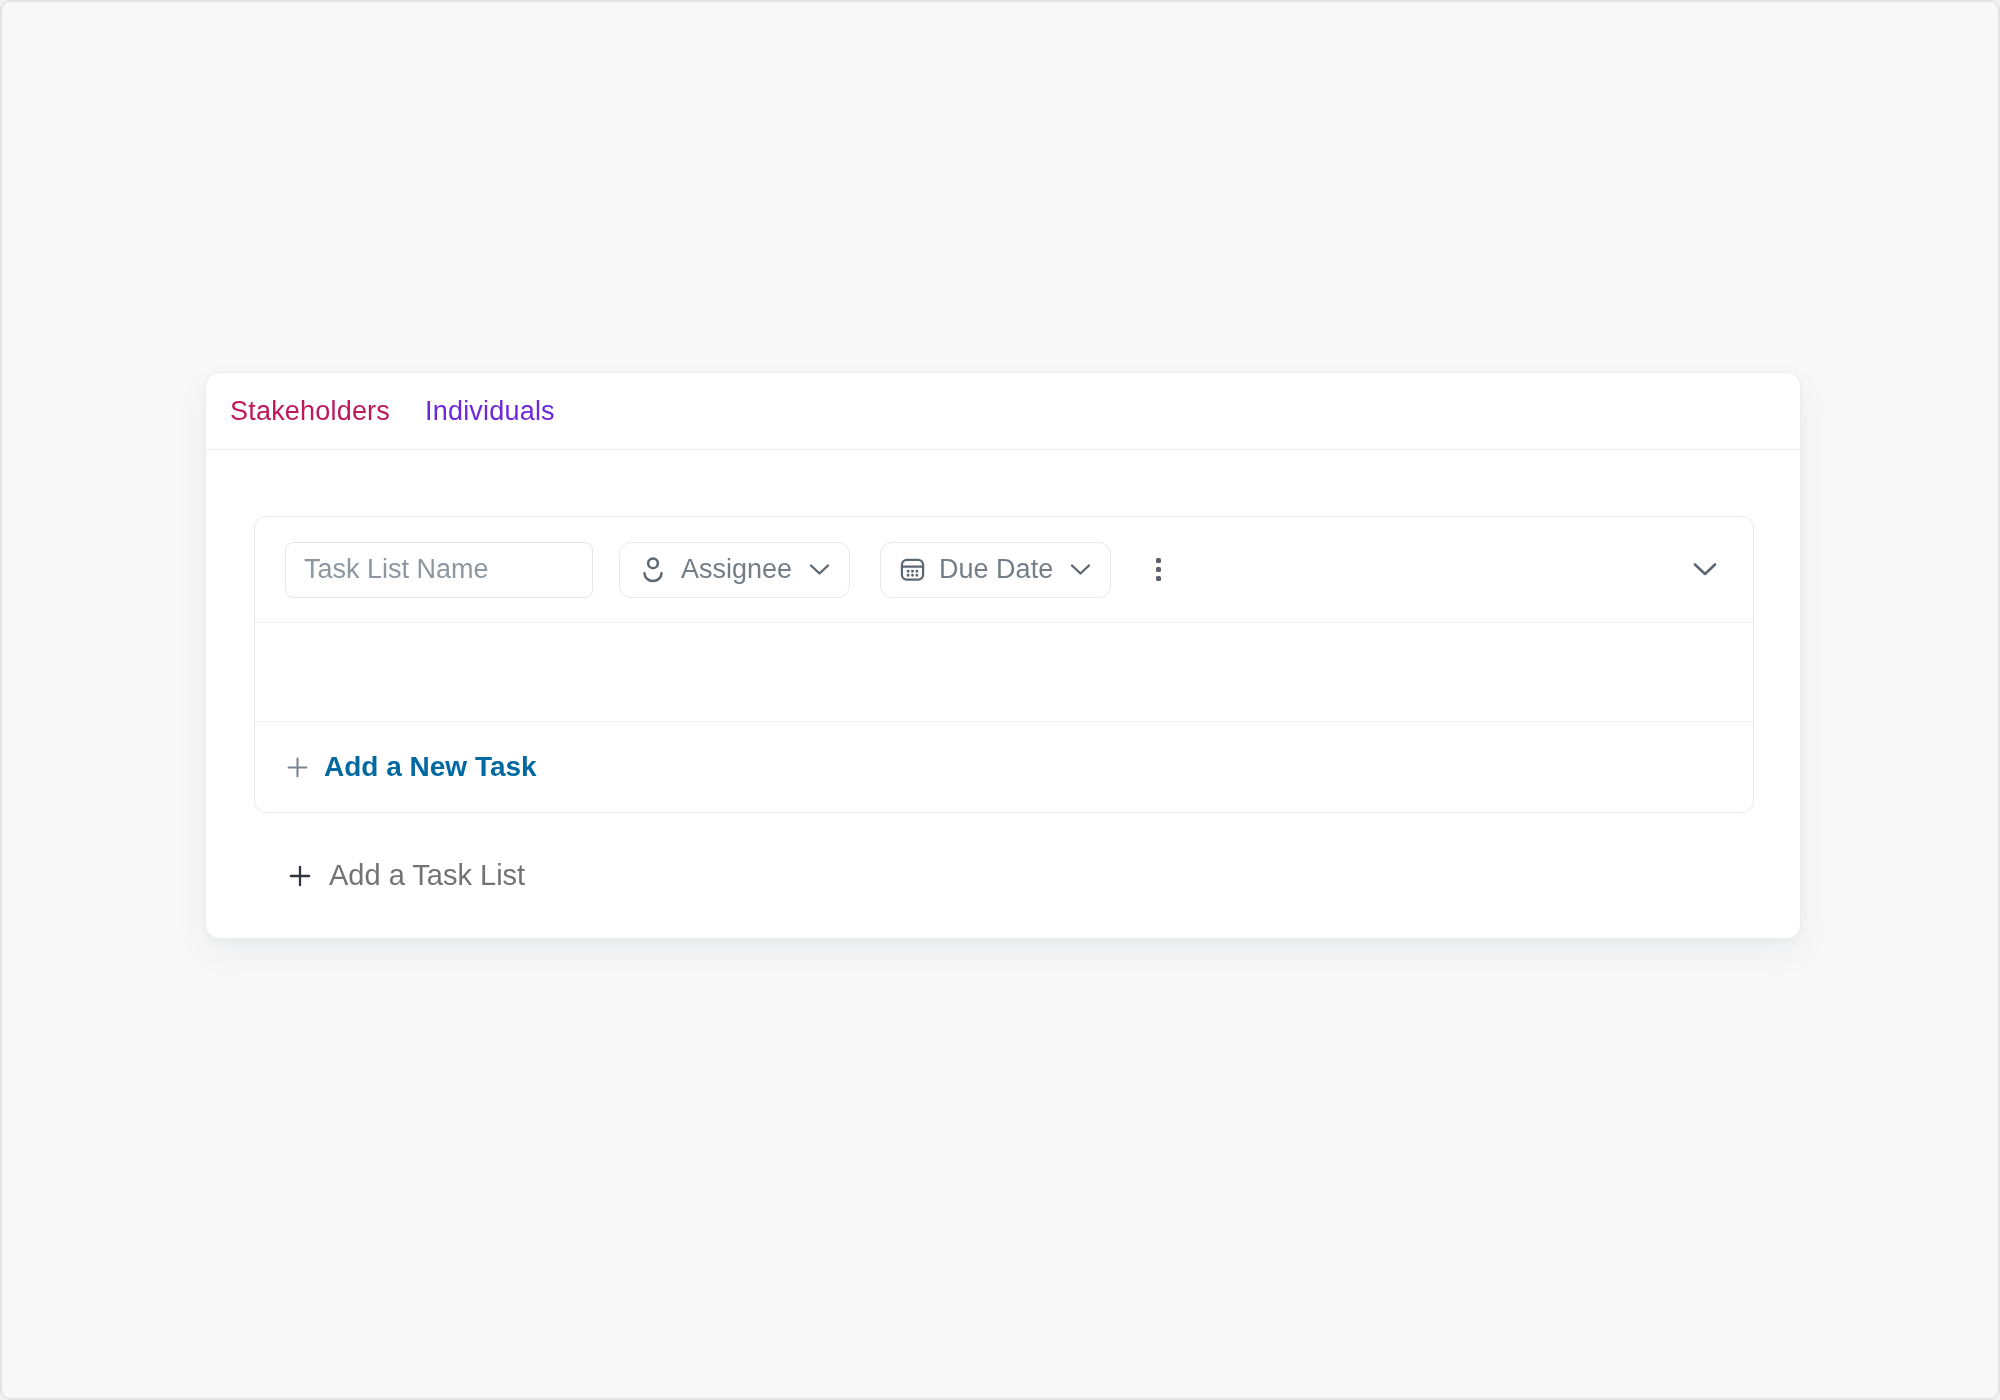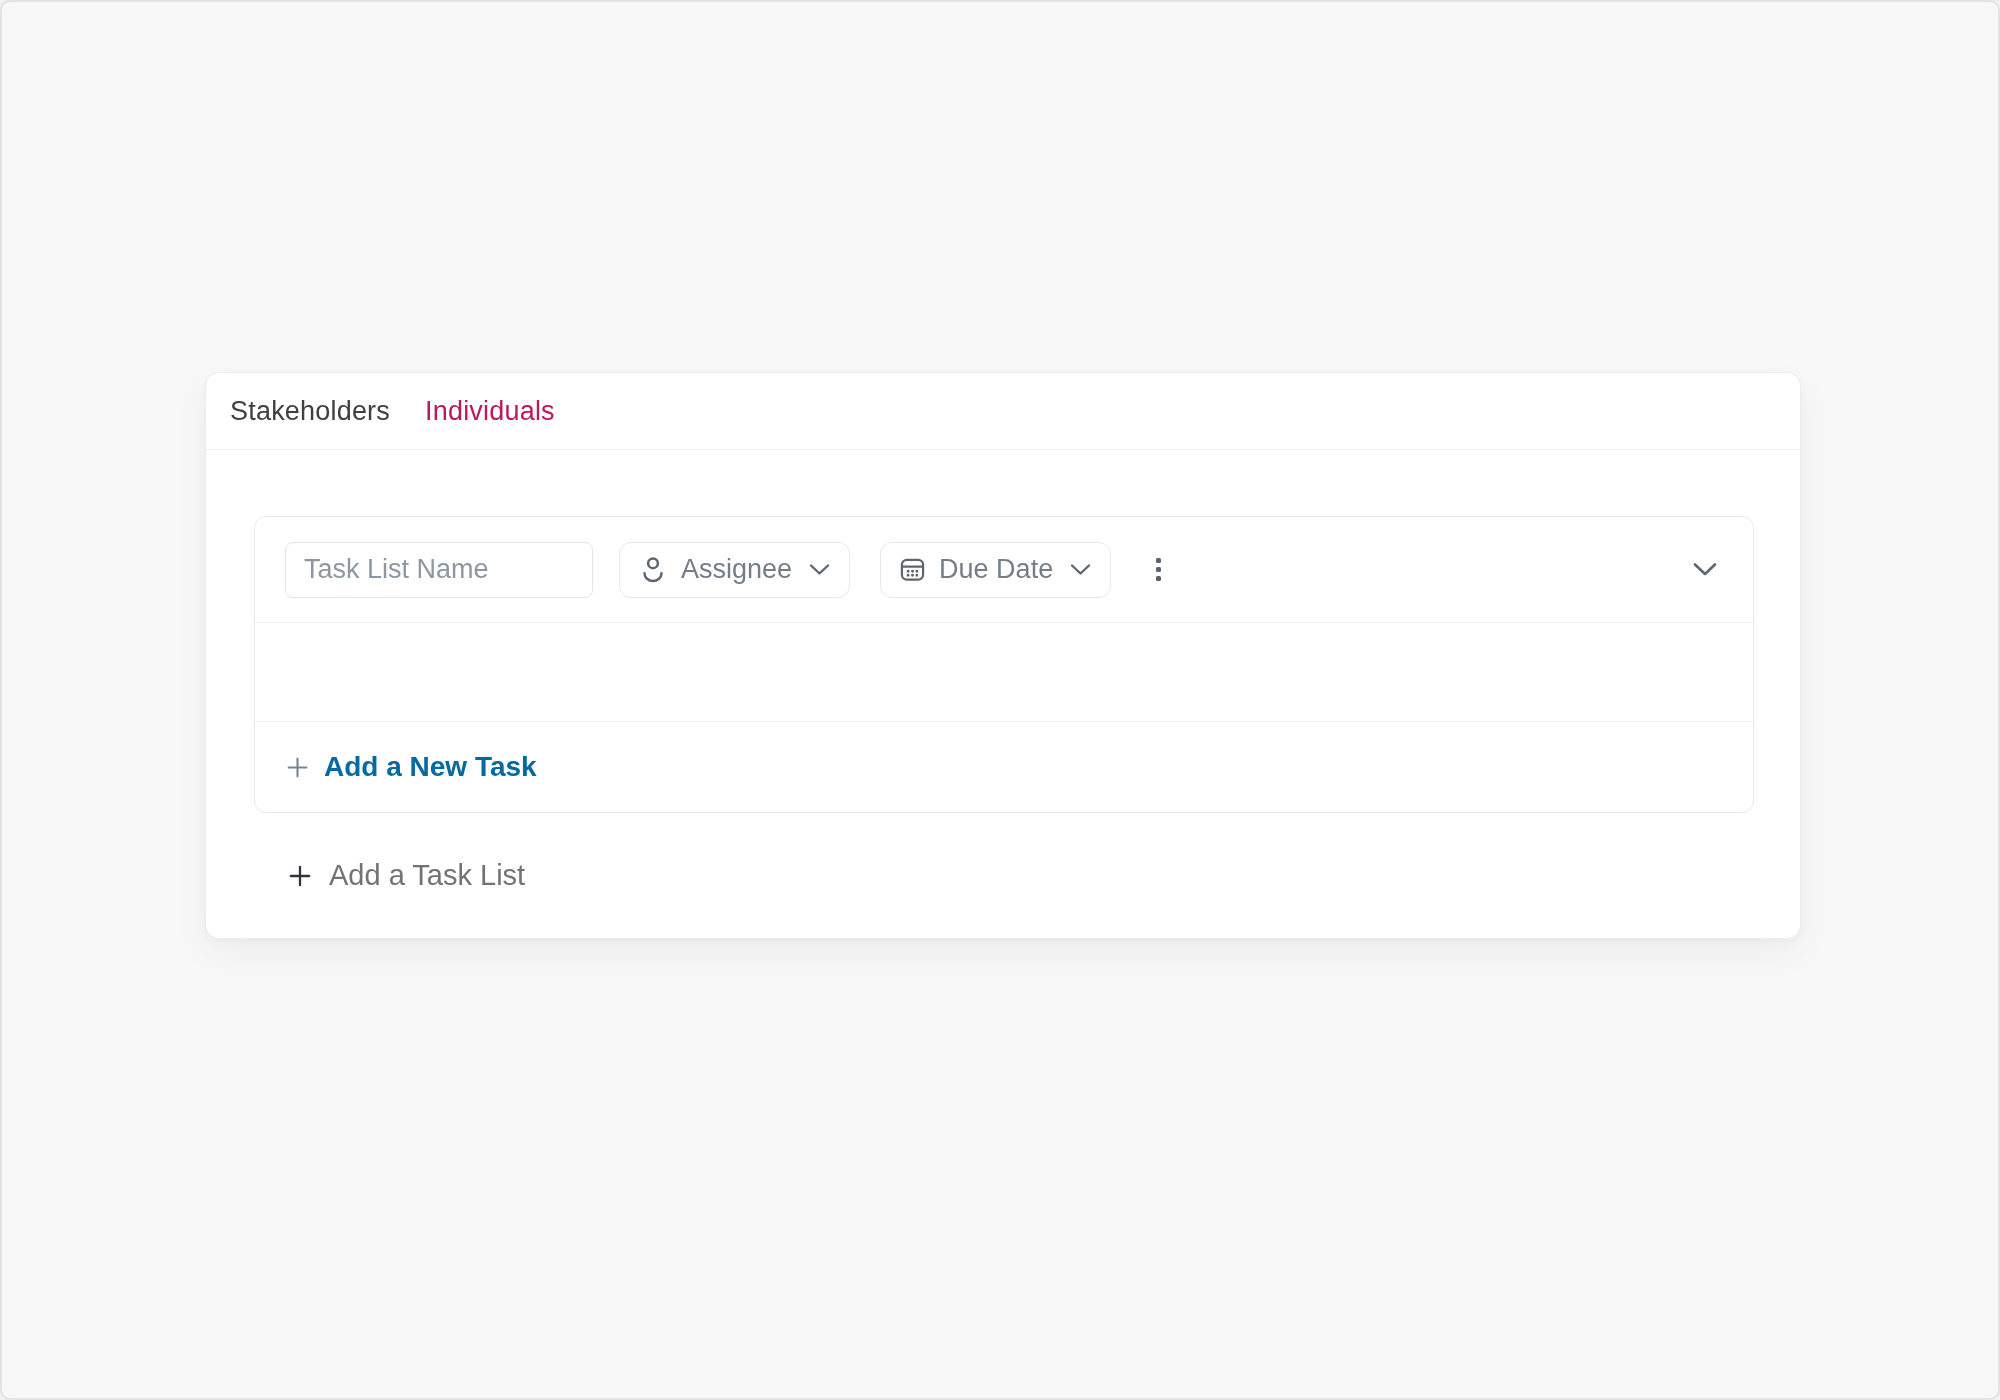--- a/index.html
+++ b/index.html
@@ -15,25 +15,25 @@
     position:absolute; left:203px; top:370px; width:1596px; height:567px;
     background:#ffffff;
     border:1px solid #ededf0; border-radius:14px;
     box-shadow:0 14px 34px rgba(25,30,40,0.05), 0 3px 8px rgba(25,30,40,0.03);
   }
   .tabs {
     height:77px; display:flex; align-items:center; gap:35px;
     padding:0 24px; border-bottom:1px solid #eceef1;
   }
   .tab {
-    font-size:27px; font-weight:500; color:#404040; cursor:pointer;
+    font-size:27px; font-weight:500; color:#be185d; cursor:pointer;
     letter-spacing:0.2px; background:none; border:none;
     font-family:"Liberation Sans", sans-serif;
   }
-  .tab.active { color:#be185d; }
+  .tab.active { color:#6d28d9; }
   .content { padding:50px 46px 0 48px; }
   .tasklist { border:1px solid #e7e9ec; border-radius:12px; background:#fff;margin-top:16px; }
   .tl-header {
     height:106px; display:flex; align-items:center;
     padding:0 36px 0 30px; border-bottom:1px solid #eef0f2;
   }
   .name-input {
     width:308px; height:56px; border:1px solid #e3e5e9; border-radius:8px;
     padding:0 18px; font-size:27px; color:#39424b; outline:none;
     font-family:"Liberation Sans", sans-serif; margin-right:26px; background:#fff;

